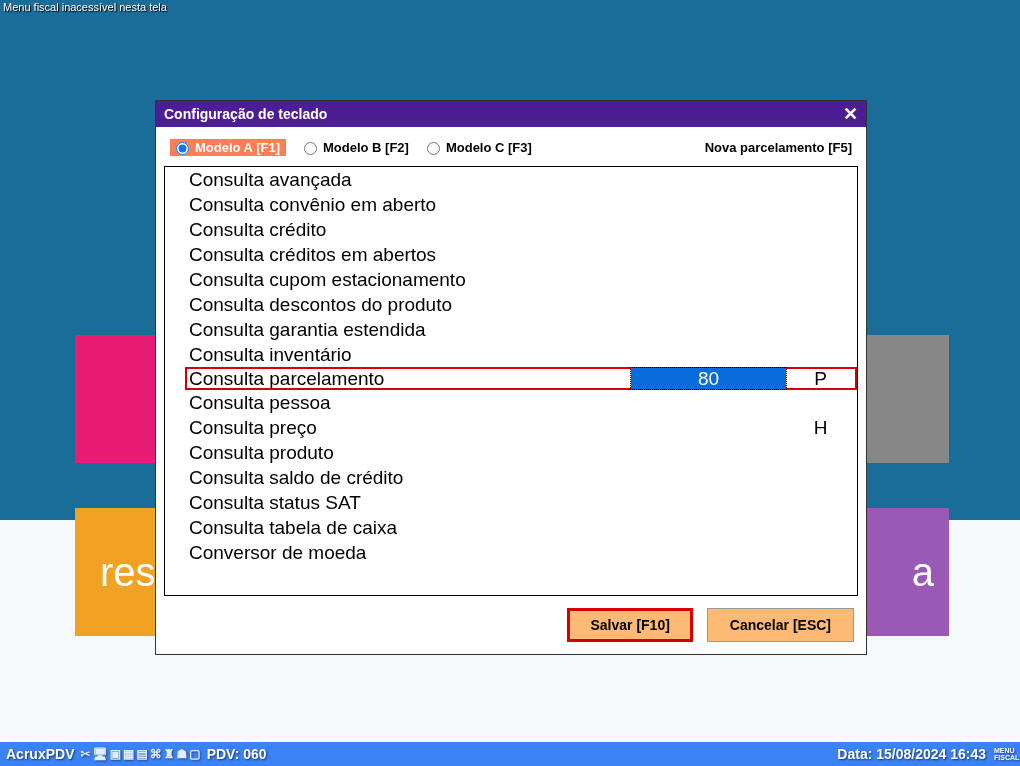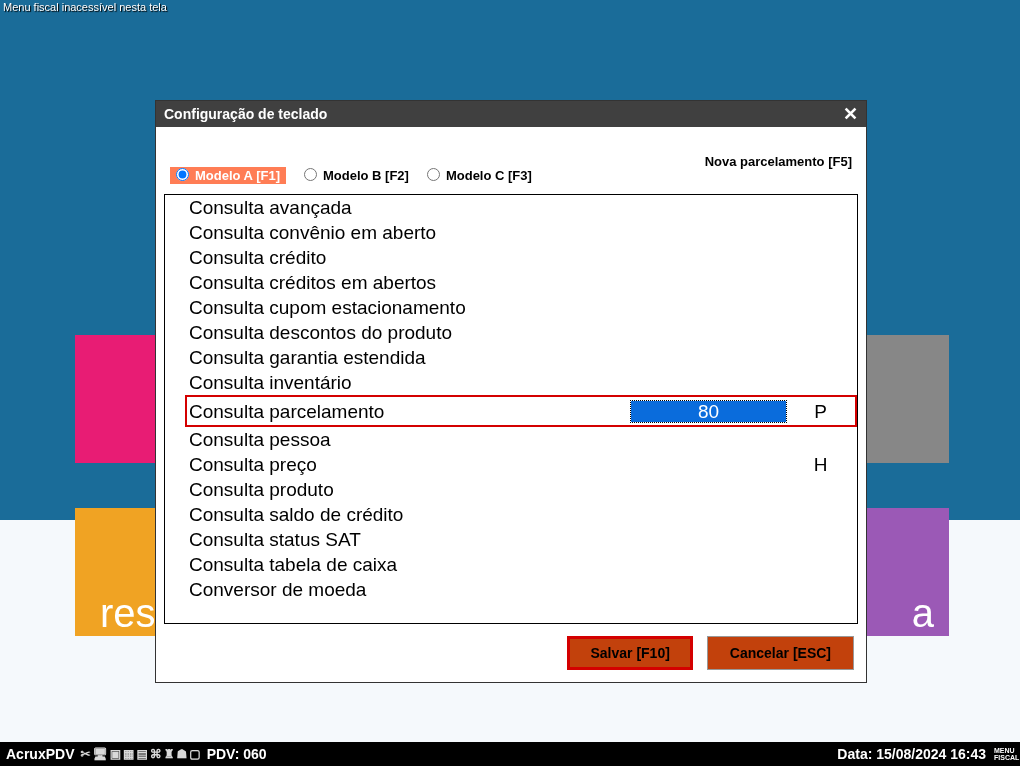--- a/index.html
+++ b/index.html
@@ -28,40 +28,40 @@
     width: 100%;
     height: 246px;
     background: #f5f9fc;
   }
   .tile {
     position: absolute;
     color: white;
     font-size: 40px;
     font-weight: 300;
     display: flex;
-    align-items: flex-end;
+    align-items: center;
     padding-left: 20px;
     font-family: "Segoe UI Light", "Segoe UI", Arial, sans-serif;
   }
   .tile-pink { background: #e81c74; left: 75px; top: 335px; width: 85px; height: 128px; }
   .tile-gray { background: #878787; left: 839px; top: 335px; width: 110px; height: 128px; }
   .tile-orange { background: #f0a323; left: 75px; top: 508px; width: 100px; height: 128px; padding-left: 25px;}
   .tile-purple { background: #9b59b6; left: 839px; top: 508px; width: 110px; height: 128px; padding-left:0; justify-content:flex-end; padding-right:15px;}
   .orange-o { position:absolute; left:840px; top:360px; color:white; font-size:50px; font-weight:300; font-family: "Segoe UI Light", Arial;}
   
   .dialog {
     position: absolute;
     left: 155px;
     top: 100px;
     width: 712px;
     background: white;
     border: 1px solid #333;
   }
   .dialog-titlebar {
-    background: #404040;
+    background: #4c1d95;
     color: white;
     height: 26px;
     display: flex;
     align-items: center;
     justify-content: space-between;
     padding: 0 8px;
     font-size: 14px;
     font-weight: bold;
   }
   .dialog-close {
@@ -76,23 +76,22 @@
   .modelos-row {
     display: flex;
     align-items: center;
     gap: 18px;
     padding: 4px 6px 10px 6px;
     font-size: 13px;
     font-weight: bold;
   }
   .modelo-opt {
     display: flex;
-    align-items: flex-start;
+    align-items: flex-end;
     gap: 4px;
-    margin-top: 28px;
   }
   .modelo-active {
     background: #ff7d55;
     color: white;
     padding: 1px 6px;
   }
   .nova-alt {
     margin-left: auto;
     font-weight: bold;
     font-size: 13px;
@@ -110,55 +109,55 @@
     padding: 0 4px;
     height: 25px;
     align-items: center;
   }
   .col-label { flex: 1; }
   .col-code { width: 155px; text-align: center; }
   .col-key { width: 65px; text-align: center; }
   .list-row.selected {
     border: 2px solid #d40000;
     padding: 0 2px;
-    height: 32px;
+    height: 23px;
   }
   .list-row.selected .col-code {
     background: #0a6cdc;
     color: white;
     outline: 1px dotted #000;
     height: 21px;
     line-height: 21px;
     margin-right: 2px;
   }
   .button-row {
     display: flex;
     justify-content: flex-end;
     gap: 14px;
     padding: 12px 4px 4px 4px;
   }
   .btn {
     padding: 8px 22px;
     font-size: 14px;
     font-weight: bold;
     border: 1px solid #999;
-    background: #c2410c;
+    background: #fdba74;
     cursor: pointer;
   }
   .btn-save {
     border: 3px solid #d40000;
     padding: 6px 20px;
   }
   .statusbar {
     position: absolute;
     bottom: 0;
     left: 0;
     width: 100%;
     height: 24px;
-    background: #000000;
+    background: #3b82f6;
     color: white;
     display: flex;
     align-items: center;
     font-size: 14px;
     padding: 0 6px;
     text-shadow: 1px 1px 2px rgba(0,0,0,0.6);
     font-family: Arial, sans-serif;
     font-weight: bold;
   }
   .status-icons { display:flex; gap:2px; margin: 0 6px; font-size:12px; }

